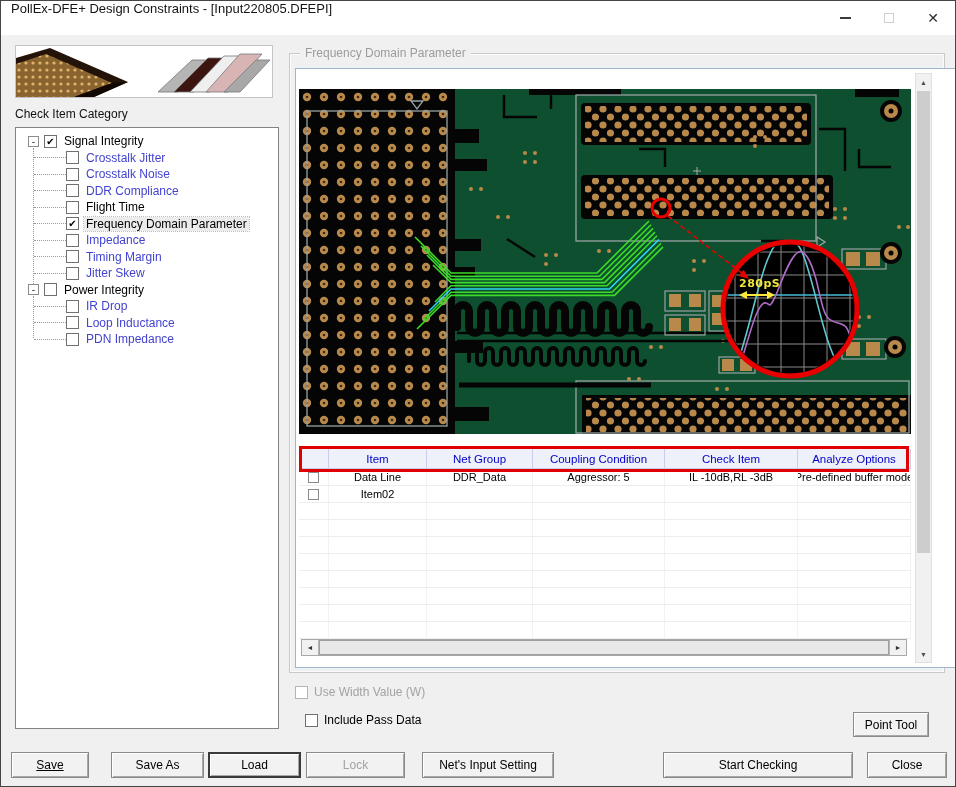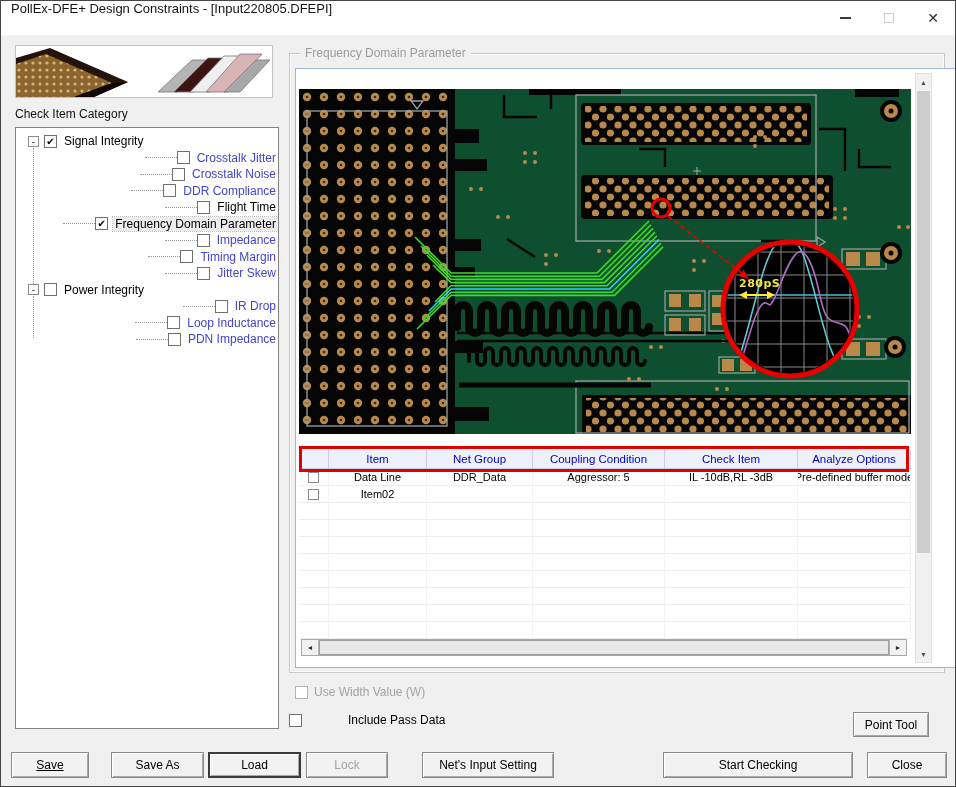--- a/index.html
+++ b/index.html
@@ -12,21 +12,21 @@
   .min-glyph{width:11px;border-top:2px solid #3a3a3a;}
   .max-glyph{width:10px;height:10px;border:1.5px solid #cfcfcf;box-sizing:border-box;}
   .close-glyph{font-size:14px;color:#2b2b2b;line-height:14px;}
   
   .thumb-box{position:absolute;left:14px;top:44px;width:258px;height:53px;background:#fff;border:1px solid #c4c4c4;box-sizing:border-box;}
   .category-label{position:absolute;left:14px;top:106px;font-size:12px;color:#111;}
   .tree-box{position:absolute;left:14px;top:126px;width:264px;height:602px;background:#fff;border:1px solid #828282;box-sizing:border-box;overflow:hidden;}
   .tree-inner{position:relative;padding-top:5px;}
   .tree-row{position:relative;display:flex;align-items:center;height:16.5px;}
   .tree-row.root{padding-left:12px;}
-  .tree-row.child{padding-left:6px;justify-content:flex-end;}
+  .tree-row.child{padding-left:18px;}
   .expander{width:11px;height:11px;border:1px solid #8c8c8c;background:#fff;color:#333;font-size:10px;line-height:9px;text-align:center;box-sizing:border-box;margin-right:5px;flex:none;z-index:2;}
   .stub{width:32px;border-top:1px dotted #9a9a9a;margin-right:0;flex:none;}
   .cb{width:13px;height:13px;border:1px solid #707070;background:#fff;box-sizing:border-box;flex:none;margin-right:5px;font-size:10px;line-height:11px;text-align:center;color:#000;}
   .tree-label{font-size:12px;color:#000;white-space:nowrap;padding:0 2px;}
   .tree-label.blue{color:#4343cf;}
   .tree-label.selected{background:#ececec;outline:1px dotted #bdbdbd;}
   .tree-vline{position:absolute;width:0;border-left:1px dotted #9a9a9a;left:17px;z-index:1;}
   
   .group-box{position:absolute;left:288px;top:52px;width:656px;height:620px;border:1px solid #c9c9c9;box-shadow:inset 0 0 0 1px #fbfbfb;box-sizing:border-box;}
   .group-label{position:absolute;left:10px;top:-8px;background:#f0f0f0;padding:0 5px;font-size:12px;color:#9c9c9c;}
@@ -483,28 +483,28 @@
         </div>
       </div>
 
     </div>
   </div>
 
   <div class="opt disabled" style="left:294px;top:684px;">
     <span class="cb"></span>
     <span>Use Width Value (W)</span>
   </div>
-  <div class="opt" style="left:288px;top:712px;gap:40px;">
+  <div class="opt" style="left:304px;top:712px;">
     <span class="cb"></span>
     <span>Include Pass Data</span>
   </div>
 
   <div class="push" style="left:852px;top:711px;width:76px;height:25px;">Point Tool</div>
 
   <div class="push" style="left:10px;top:751px;width:78px;text-decoration:underline;">Save</div>
   <div class="push" style="left:110px;top:751px;width:93px;">Save As</div>
   <div class="push default" style="left:207px;top:751px;width:93px;">Load</div>
-  <div class="push disabled" style="left:305px;top:751px;width:82px;">Lock</div>
+  <div class="push disabled" style="left:305px;top:751px;width:99px;">Lock</div>
   <div class="push" style="left:421px;top:751px;width:132px;">Net's Input Setting</div>
   <div class="push" style="left:662px;top:751px;width:190px;">Start Checking</div>
   <div class="push" style="left:866px;top:751px;width:80px;">Close</div>
 
 </div>
 
 </body></html>

